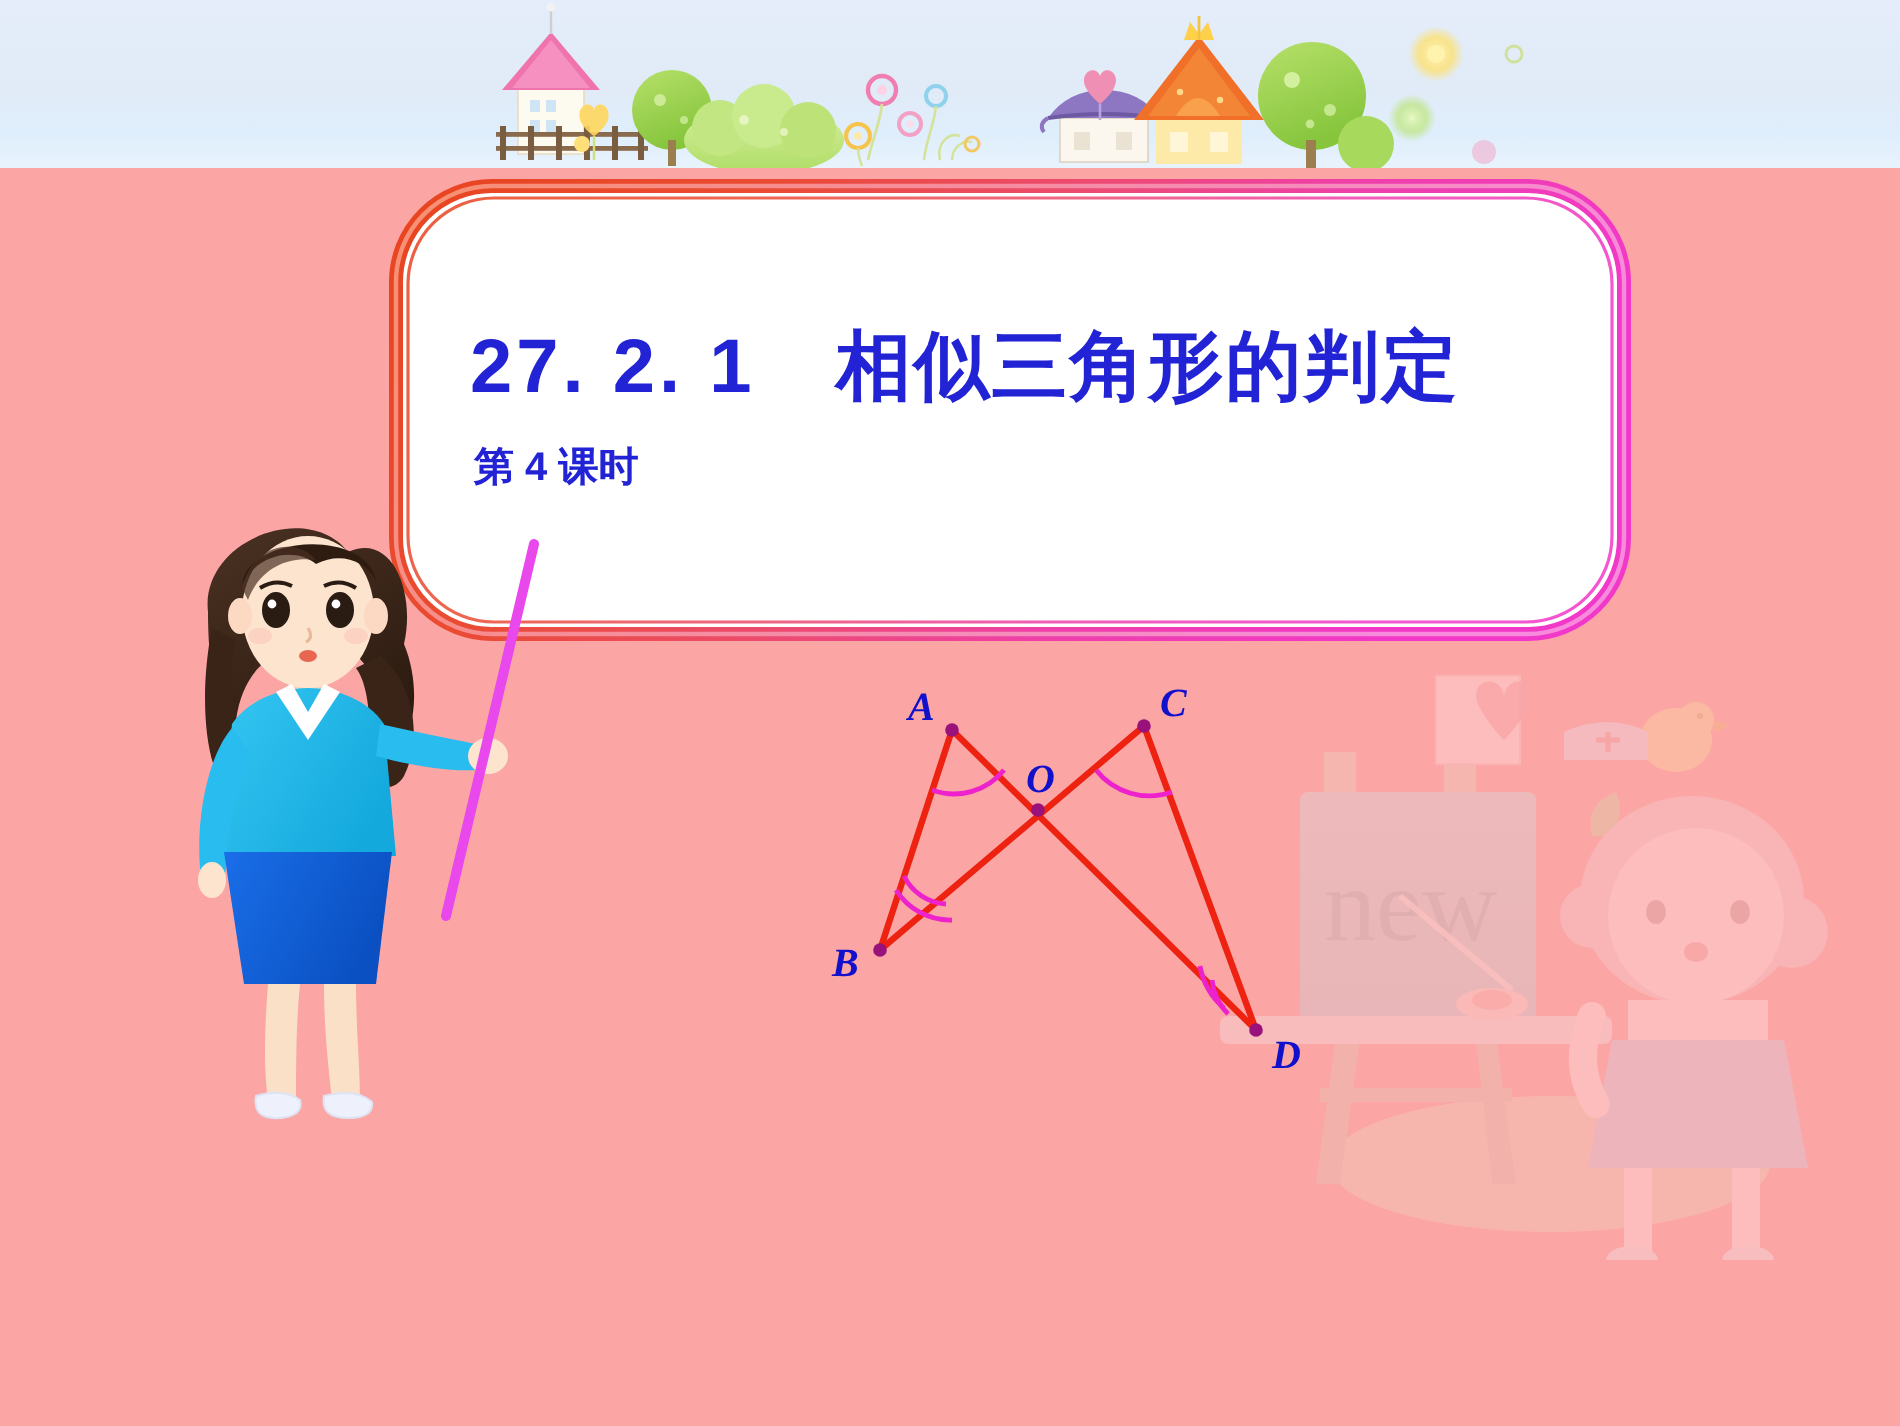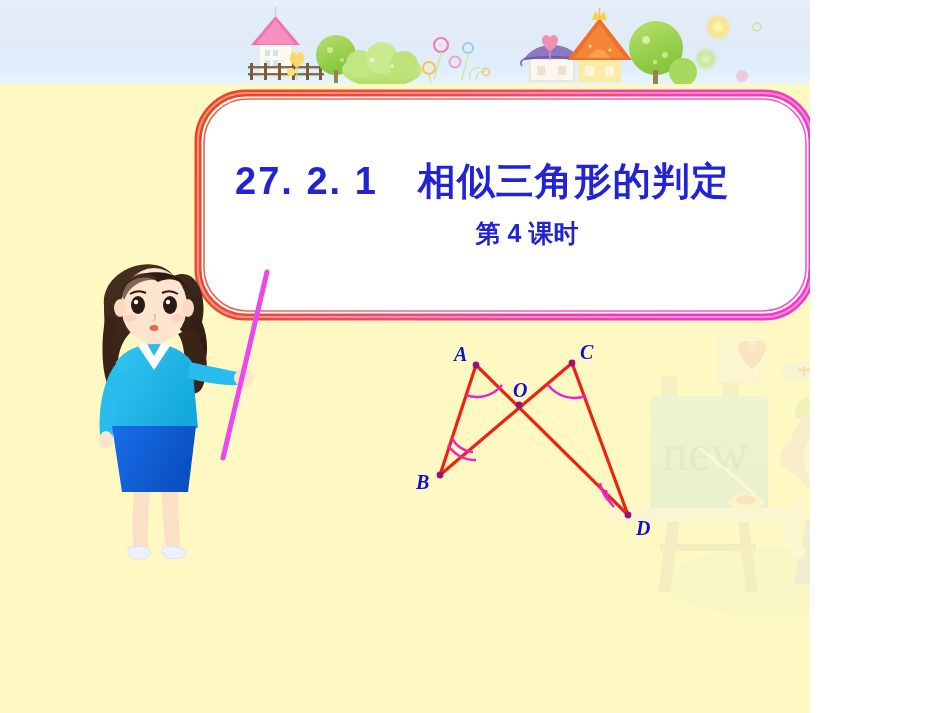--- a/index.html
+++ b/index.html
@@ -5,23 +5,23 @@
   html, body {
     margin: 0;
     padding: 0;
     background: #ffffff;
   }
   body {
     font-family: "Liberation Sans", sans-serif;
   }
   #slide {
     position: relative;
-    width: 810px;
+    width: 950px;
     height: 713px;
-    background: #fef9c3;
+    background: #fca5a5;
     overflow: hidden;
   }
 
   
   .banner {
     position: absolute;
     left: 0; top: 0;
     width: 950px;
     height: 84px;
     background: linear-gradient(180deg, #e4edf9 0%, #e1ebf8 55%, #dfeefc 80%, #e8f3fd 100%);
@@ -53,23 +53,22 @@
     letter-spacing: 1px;
     text-align: left;
     padding-left: 42px;
     line-height: 1.15;
     white-space: nowrap;
   }
   .title-num { letter-spacing: 2px; }
   .title-gap { display: inline-block; width: 40px; }
   .title-line2 {
     color: #2323d6;
-    font-size: 25px;
+    font-size: 20px;
     font-weight: bold;
-    text-align: center;
     padding-left: 44px;
     padding-top: 14px;
     white-space: nowrap;
   }
 
   
   .teacher { position: absolute; left: 78px; top: 248px; }
 
   
   .watermark {

